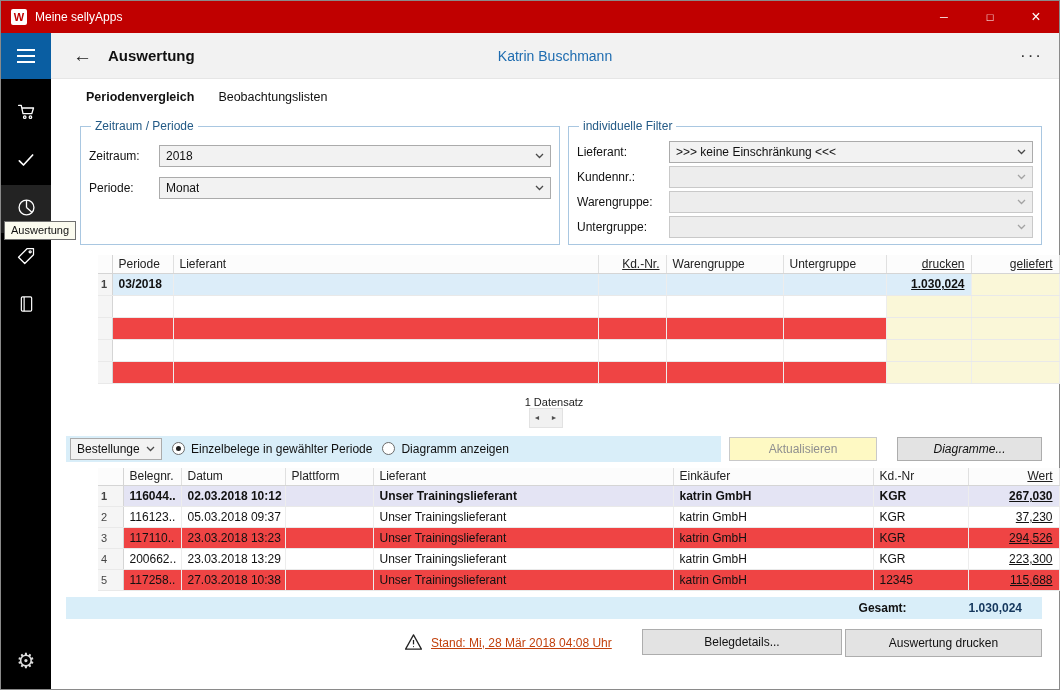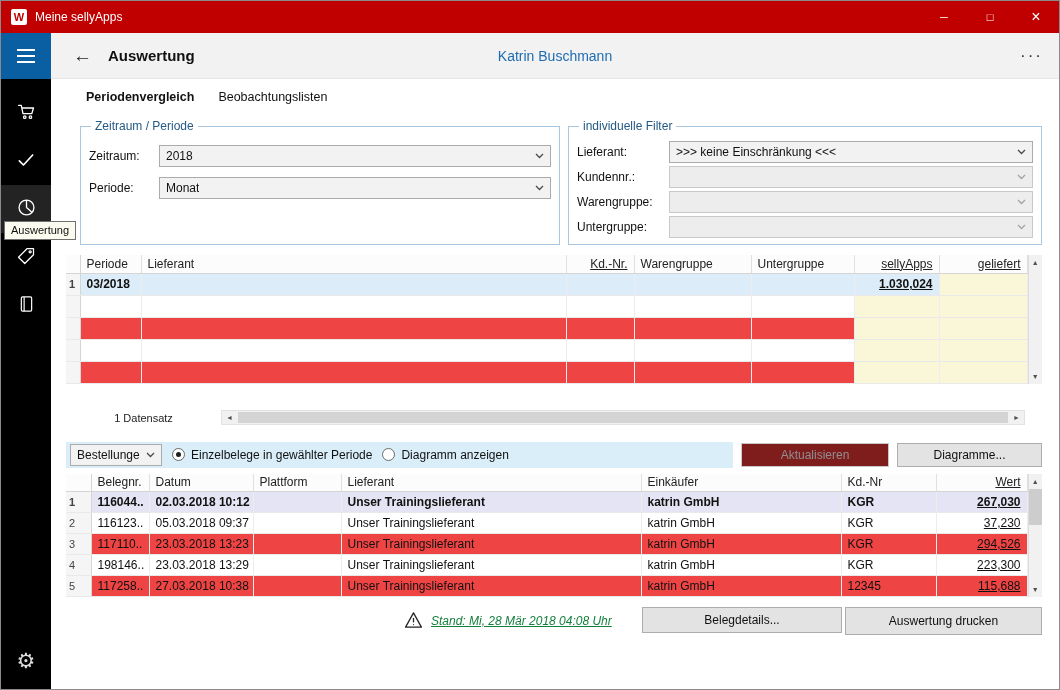--- a/index.html
+++ b/index.html
@@ -59,21 +59,21 @@
   .combo { flex:1; height:22px; border:1px solid #ababab; background:#f2f2f2; display:flex; align-items:center;
            justify-content:space-between; padding:0 6px; font-size:12px; cursor:pointer; overflow:hidden; white-space:nowrap; }
   .combo.disabled { background:#ededed; border-color:#c9c9c9; cursor:default; }
   .combo.disabled .chev { opacity:.45; }
   .combo .val { overflow:hidden; white-space:nowrap; }
   .chev { flex:0 0 auto; margin-left:6px; display:flex; align-items:center; }
 
   
   .grid { margin:2px 17px 0 15px; flex:0 0 auto; }
   .grid-main { display:flex; }
-  table { border-collapse:collapse; table-layout:fixed; width:961px; }
+  table { border-collapse:collapse; table-layout:fixed; width:961px;margin-left:32px; }
   th { height:18px; font-weight:normal; text-align:left; padding:0 6px; font-size:12px; color:#222; background:#fcfcfc;
        border-right:1px solid #e0e0e0; border-bottom:1px solid #d5d5d5; overflow:hidden; white-space:nowrap; cursor:pointer; }
   td { padding:0 6px; font-size:12px; border-right:1px solid #ededed; border-bottom:1px solid #e9e9e9;
        overflow:hidden; white-space:nowrap; }
   .ptable td { height:22px; }
   .dtable td { height:21px; }
   .numcol { background:#f5f5f5 !important; color:#444; font-size:11px; padding:0 2px 0 3px; border-right:1px solid #d5d5d5; }
   th.numcol { background:#fcfcfc !important; }
   .ar { text-align:right;text-decoration:underline; }
   .cell-y { background:#faf7d8 !important; }
@@ -81,50 +81,50 @@
   tr.r-sel2 td { background:#e4e4f4; font-weight:bold; }
   tr.r-white td { background:#ffffff; }
   tr.r-blue td { background:#ef4444; }
   tr[data-interactable="true"] { cursor:pointer; }
 
   .vscroll { width:17px; background:#f1f1f1; border-left:1px solid #dddddd; display:flex; flex-direction:column; align-items:center; cursor:pointer; }
   .vs-arrow { height:15px; width:100%; display:flex; align-items:center; justify-content:center; font-size:7px; color:#505050; }
   .vs-thumb { width:13px; height:36px; background:#cdcdcd; border-radius:1px; }
   .vs-spacer { flex:1; }
 
-  .grid-footer { display:flex; align-items:center; height:32px; margin-top:18px; }
+  .grid-footer { display:flex; align-items:center; height:32px; margin-top:12px;flex-direction:column; }
   .grid-count { width:155px; text-align:center; font-size:11px; color:#222; }
   .hscroll { flex:1; height:15px; background:#f1f1f1; border:1px solid #e2e2e2; display:flex; align-items:center; margin-right:17px; cursor:pointer; }
   .hs-arrow { width:15px; text-align:center; font-size:7px; color:#505050; flex:0 0 auto; }
   .hs-thumb { flex:1; height:11px; background:#d4d4d4; margin:0 1px; }
 
   
   .controls { margin:8px 17px 4px 15px; display:flex; align-items:center; flex:0 0 auto; }
   .controls-band { flex:1; height:26px; background:#d9eef9; display:flex; align-items:center; gap:10px; padding:0 8px 0 4px; }
   .mode-combo { flex:0 0 auto; width:92px; height:22px; }
   .radio-group { display:flex; align-items:center; gap:6px; cursor:pointer; }
   .radio { width:13px; height:13px; border:1px solid #6a6a6a; border-radius:50%; background:#fff; position:relative; flex:0 0 auto; }
   .radio.sel::after { content:""; position:absolute; inset:3px; background:#1f1f1f; border-radius:50%; }
   .radio-label { font-size:12px; }
 
   .btn { height:24px; background:#e3e3e3; border:1px solid #adadad; font-size:12px; display:flex; align-items:center;
          justify-content:center; cursor:pointer; font-family:inherit; }
-  .btn.disabled { background:#7f1d1d; color:#8f8f8f; border-color:#c9c9c9; cursor:default; }
+  .btn.disabled { background:#fef9c3; color:#8f8f8f; border-color:#c9c9c9; cursor:default; }
   .btn-refresh { width:148px; margin-left:8px; }
-  .btn-diagrams { width:145px; margin-left:8px; }
+  .btn-diagrams { width:145px; margin-left:20px;font-style:italic; }
 
   
   .summary { margin:6px 17px 0 15px; height:22px; background:#d9eef9; display:flex; align-items:center;
              justify-content:flex-end; padding-right:20px; flex:0 0 auto; }
   .summary-label { font-weight:bold; }
   .summary-value { font-weight:bold; color:#14365c; margin-left:62px; }
 
   .actions { margin:10px 17px 0 15px; display:flex; align-items:center; height:28px; flex:0 0 auto; }
   .stand-group { display:flex; align-items:center; gap:8px; margin-left:338px; cursor:pointer; }
-  .stand-text { font-size:12px; color:#15803d; text-decoration:underline;font-style:italic; }
+  .stand-text { font-size:12px; color:#c2410c; text-decoration:underline; }
   .action-buttons { margin-left:auto; display:flex; gap:3px; }
   .btn-details { width:200px; height:26px; }
   .btn-print { width:197px; height:28px; }
 </style>
 </head>
 <body>
 
 <div class="window" data-interactable="false">
 
   <div class="titlebar" data-interactable="false">
@@ -297,21 +297,21 @@
                 <col style="width:88px">
             </colgroup>
             <thead>
               <tr data-interactable="false">
                 <th class="numcol" data-interactable="false"></th>
                 <th data-interactable="true">Periode</th>
                 <th data-interactable="true">Lieferant</th>
                 <th class="ar" data-interactable="true">Kd.-Nr.</th>
                 <th data-interactable="true">Warengruppe</th>
                 <th data-interactable="true">Untergruppe</th>
-                <th class="ar" data-interactable="true">sellyApps</th>
+                <th class="ar" data-interactable="true">drucken</th>
                 <th class="ar" data-interactable="true">geliefert</th>
               </tr>
             </thead>
             <tbody>
               <tr class="r-sel" data-interactable="true">
                 <td class="numcol" data-interactable="false">1</td>
                 <td data-interactable="false">03/2018</td>
                 <td data-interactable="false"></td>
                 <td class="ar" data-interactable="false"></td>
                 <td data-interactable="false"></td>
@@ -451,21 +451,21 @@
                 <td data-interactable="false">117110..</td>
                 <td data-interactable="false">23.03.2018 13:23</td>
                 <td data-interactable="false"></td>
                 <td data-interactable="false">Unser Trainingslieferant</td>
                 <td data-interactable="false">katrin GmbH</td>
                 <td data-interactable="false">KGR</td>
                 <td class="ar" data-interactable="false">294,526</td>
               </tr>
               <tr class="r-white" data-interactable="true">
                 <td class="numcol" data-interactable="false">4</td>
-                <td data-interactable="false">198146..</td>
+                <td data-interactable="false">200662..</td>
                 <td data-interactable="false">23.03.2018 13:29</td>
                 <td data-interactable="false"></td>
                 <td data-interactable="false">Unser Trainingslieferant</td>
                 <td data-interactable="false">katrin GmbH</td>
                 <td data-interactable="false">KGR</td>
                 <td class="ar" data-interactable="false">223,300</td>
               </tr>
               <tr class="r-blue" data-interactable="true">
                 <td class="numcol" data-interactable="false">5</td>
                 <td data-interactable="false">117258..</td>
@@ -480,20 +480,24 @@
           </table>
           <div class="vscroll" data-interactable="true">
             <div class="vs-arrow" data-interactable="true">▲</div>
             <div class="vs-thumb" data-interactable="true"></div>
             <div class="vs-spacer" data-interactable="false"></div>
             <div class="vs-arrow" data-interactable="true">▼</div>
           </div>
         </div>
       </div>
 
+      <div class="summary" data-interactable="false">
+        <span class="summary-label" data-interactable="false">Gesamt:</span>
+        <span class="summary-value" data-interactable="false">1.030,024</span>
+      </div>
 
       <div class="actions" data-interactable="false">
         <div class="stand-group" data-interactable="true">
           <span data-interactable="false">
             <svg width="19" height="18" viewBox="0 0 24 22" fill="none" stroke="#222" stroke-width="1.6" stroke-linejoin="round">
                 <path d="M12 2 22 20H2Z"></path>
                 <line x1="12" y1="8.5" x2="12" y2="14"></line>
                 <circle cx="12" cy="16.8" r="0.7" fill="#222" stroke="none"></circle>
               </svg>
           </span>

